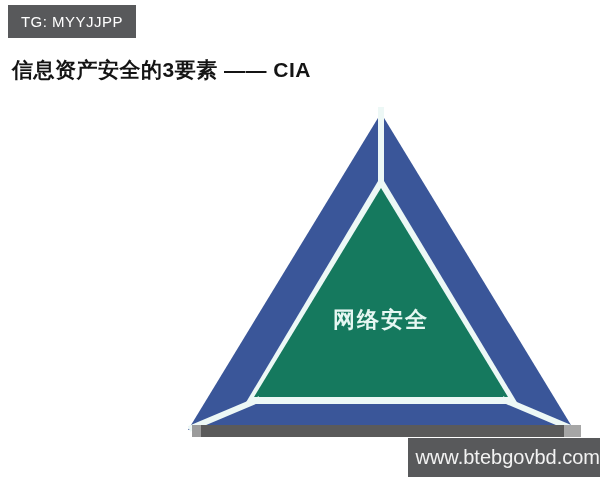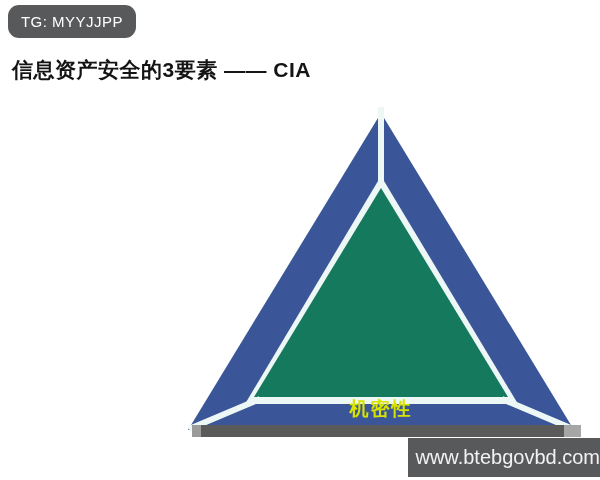--- a/index.html
+++ b/index.html
@@ -19,21 +19,20 @@
     position: absolute;
     left: 8px;
     top: 5px;
     width: 128px;
     height: 33px;
     line-height: 33px;
     text-align: center;
     font-size: 15px;
     letter-spacing: 0.5px;
     white-space: nowrap;
-    border-radius: 11px;
   }
   .slide-title {
     position: absolute;
     left: 12px;
     top: 56px;
     width: 582px;
     font-size: 21px;
     font-weight: bold;
     letter-spacing: 0.5px;
     white-space: nowrap;
@@ -116,22 +115,22 @@
 
   <svg class="tri-svg" width="600" height="480" viewBox="0 0 600 480">
     <polygon points="381,113 188,430 574,430" fill="#3a5699"></polygon>
     <polygon points="381,176 245,404 518,404" fill="#edf8f6"></polygon>
     <polygon points="381,188 254,397 508,397" fill="#15795e"></polygon>
     <line x1="381" y1="107" x2="381" y2="186" stroke-width="6" stroke="#edf8f6"></line>
     <line x1="189" y1="429" x2="260" y2="399" stroke-width="6" stroke="#edf8f6"></line>
     <line x1="573" y1="429" x2="502" y2="399" stroke-width="6" stroke="#edf8f6"></line>
   </svg>
 
+  <div class="tri-label core-label" style="color: rgb(230, 247, 242);">网络安全</div>
 
-  <div class="tri-label bottom-label" style="color: rgb(217, 227, 0);">机密性</div>
 
 
   <div class="redaction-bar" style="background-color: rgb(90, 90, 90);">
     <div class="redaction-cap-left" style="background-color: rgb(155, 155, 155);"></div>
     <div class="redaction-cap-right" style="background-color: rgb(166, 166, 166);"></div>
   </div>
 
   <div class="site-banner" style="background-color: rgb(88, 89, 91); color: rgb(242, 242, 242);">www.btebgovbd.com</div>
 
 </div>

